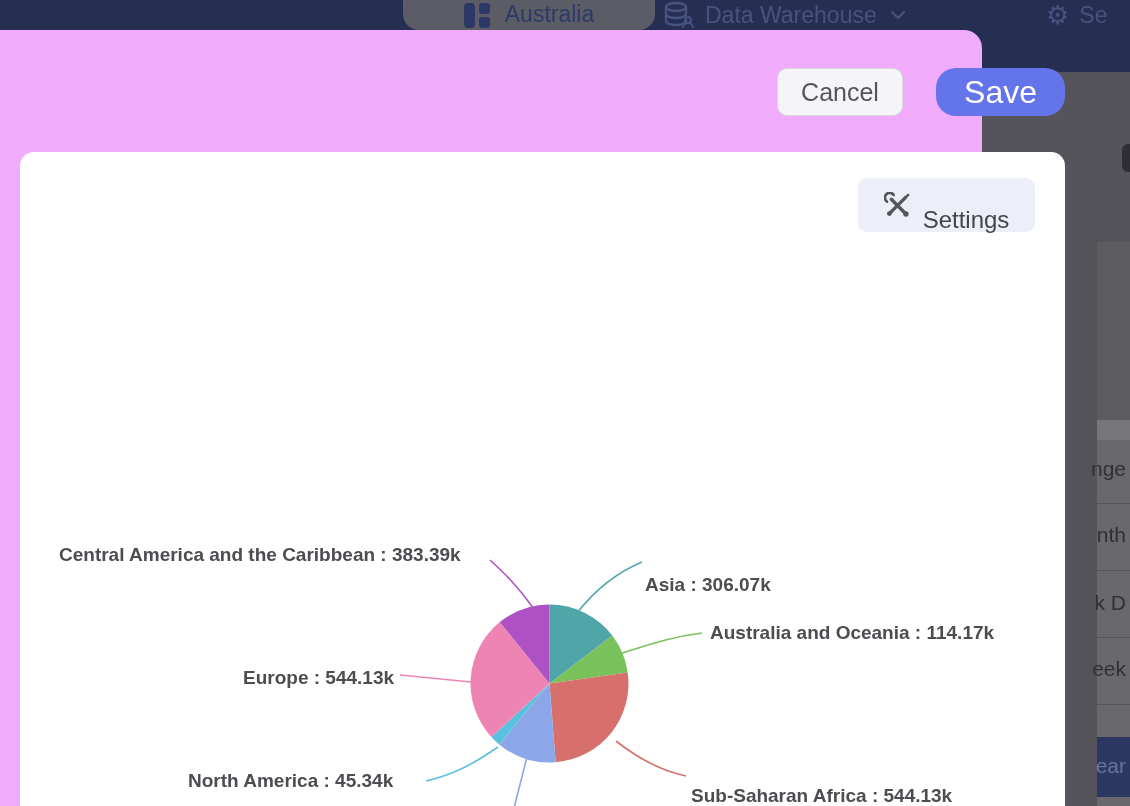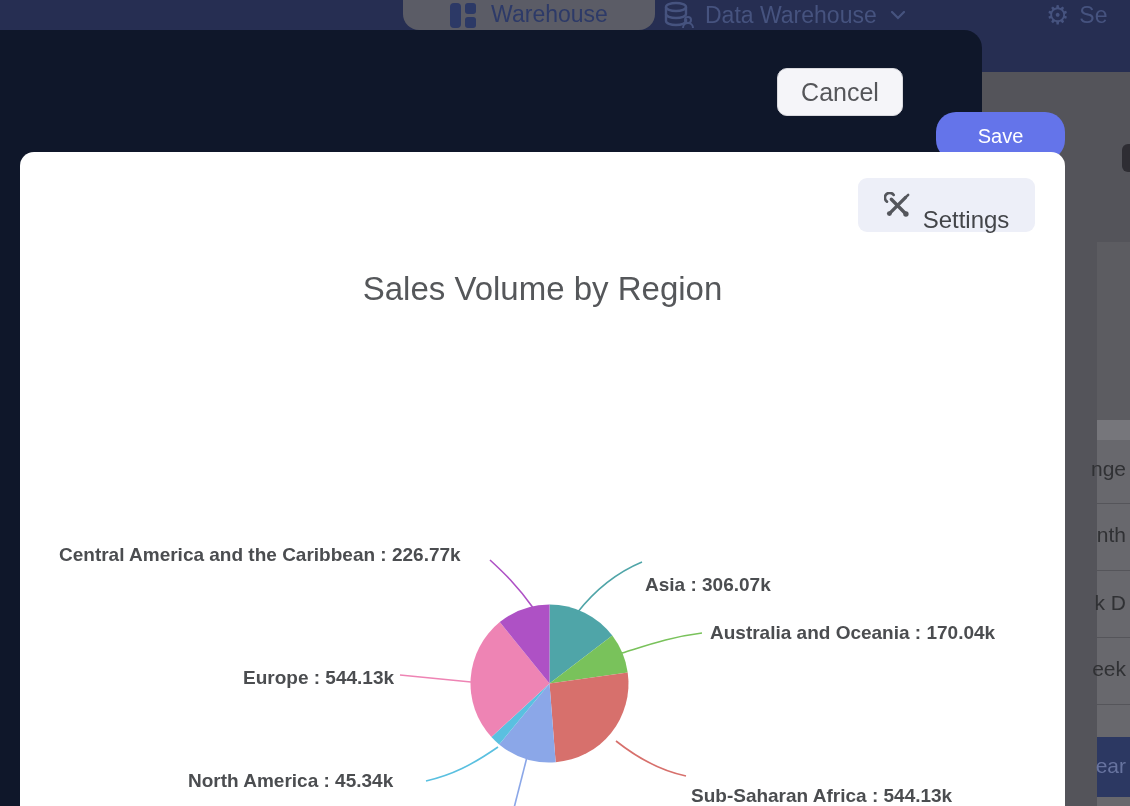--- a/index.html
+++ b/index.html
@@ -32,27 +32,27 @@
   .strip-divider { position:absolute; left:0; width:33px; height:1px; background:#55555a; }
   .strip-navy { position:absolute; left:0; top:665px; width:33px; height:60px; background:#2c3862; }
   .dark-btn { position:absolute; left:1122px; top:144px; width:8px; height:28px;
     background:#2e2d33; border-radius:6px 0 0 6px; }
   .strip-item { position:absolute; right:4px; height:28px; line-height:28px; width:60px;
     text-align:right; font-size:21px; font-weight:500; color:#303134; overflow:hidden; }
   .strip-item.sel { color:#67739f; }
 
   
   .modal { position:absolute; left:0; top:30px; width:982px; height:776px;
-    background:#0f172a; border-top-right-radius:18px; }
+    background:#f0abfc; border-top-right-radius:18px; }
   .btn-cancel { position:absolute; left:777px; top:38px; width:126px; height:48px;
     background:#f5f5f9; border:1px solid #d9d9de; border-radius:10px;
     font-size:25px; color:#55565a; display:flex; align-items:center; justify-content:center; cursor:pointer; }
   .btn-save { position:absolute; left:936px; top:38px; width:129px; height:48px;
     background:#6474ea; border:none; border-radius:20px;
-    font-size:20px; color:#ffffff; display:flex; align-items:center; justify-content:center; cursor:pointer;margin-top:44px; }
+    font-size:32px; color:#ffffff; display:flex; align-items:center; justify-content:center; cursor:pointer; }
 
   
   .card { position:absolute; left:20px; top:122px; width:1045px; height:660px;
     background:#ffffff; border-radius:14px 14px 0 0; }
   .card-heading { position:absolute; left:32px; top:38px; font-size:23px; font-weight:700;
     color:#3f4144; letter-spacing:.4px; }
   .btn-settings { position:absolute; right:30px; top:26px; width:177px; height:54px;
     background:#edeff8; border-radius:9px; display:flex; align-items:center; justify-content:center;
     gap:12px; cursor:pointer; }
   .btn-settings .lbl { font-size:24px; color:#434549;margin-top:29px; }
@@ -69,21 +69,21 @@
 
 <div class="stage">
 
   <div class="topbar">
     <div class="tab-pill">
       <span class="dash-ico">
         <span class="bar"></span>
           <span class="sq1"></span>
           <span class="sq2"></span>
       </span>
-      <span class="lbl">Warehouse</span>
+      <span class="lbl">Australia</span>
     </div>
     <div class="tb-group tb-dw">
       <svg width="32" height="28" viewBox="0 0 32 28">
         <ellipse cx="13" cy="6" rx="10" ry="4" fill="none" stroke="#46537f" stroke-width="2.4"></ellipse>
         <path d="M3 6 v7 c0 2.2 4.5 4 10 4 s10 -1.8 10 -4 v-7" fill="none" stroke="#46537f" stroke-width="2.4"></path>
         <path d="M3 13 v7 c0 2.2 4.5 4 10 4 s10 -1.8 10 -4 v-2" fill="none" stroke="#46537f" stroke-width="2.4"></path>
         <circle cx="25" cy="19" r="3" fill="none" stroke="#46537f" stroke-width="2"></circle>
         <path d="M20 27 c0-3 2.2-5 5-5 s5 2 5 5" fill="none" stroke="#46537f" stroke-width="2"></path>
       </svg>
       <span>Data Warehouse</span>
@@ -127,43 +127,42 @@
           <path d="M8.6 2.6 A4.3 4.3 0 1 0 2.6 8.6" fill="none" stroke="#54565c" stroke-width="2.4" stroke-linecap="round"></path>
           <path d="M6.5 6.5 L19.5 19.5" stroke="#54565c" stroke-width="3" stroke-linecap="round"></path>
           <circle cx="19.5" cy="19.5" r="2.4" fill="#54565c"></circle>
           <path d="M19 5 L5 19" stroke="#54565c" stroke-width="3" stroke-linecap="round"></path>
           <path d="M19 5 l2.5-2.5" stroke="#54565c" stroke-width="2.2" stroke-linecap="round"></path>
           <circle cx="4.8" cy="19.2" r="2.2" fill="#54565c"></circle>
         </svg>
         <span class="lbl">Settings</span>
       </div>
 
-      <div class="chart-title">Sales Volume by Region</div>
 
       <svg class="chart-svg" id="pie-svg" viewBox="0 0 1045 660">
           <path d="M 529.5 531.5 L 529.50 452.50 A 79 79 0 0 1 592.31 483.58 Z" fill="#4fa5a8"></path>
           <path d="M 557 461 C 575 438 598 420 622 410" fill="none" stroke="#4fa5a8" stroke-width="1.6"></path>
           <path d="M 529.5 531.5 L 592.31 483.58 A 79 79 0 0 1 607.71 520.39 Z" fill="#79c25b"></path>
           <path d="M 602 501 C 628 493 650 485 682 481" fill="none" stroke="#79c25b" stroke-width="1.6"></path>
           <path d="M 529.5 531.5 L 607.71 520.39 A 79 79 0 0 1 535.66 610.26 Z" fill="#d7706c"></path>
           <path d="M 596 589 C 620 608 642 619 666 624" fill="none" stroke="#d7706c" stroke-width="1.6"></path>
           <path d="M 529.5 531.5 L 535.66 610.26 A 79 79 0 0 1 479.18 592.40 Z" fill="#8ba7e8"></path>
           <path d="M 507 605 L 493 660" fill="none" stroke="#8ba7e8" stroke-width="1.6"></path>
           <path d="M 529.5 531.5 L 479.18 592.40 A 79 79 0 0 1 471.38 585.00 Z" fill="#5ac0e0"></path>
           <path d="M 478 595 C 452 613 432 623 406 629" fill="none" stroke="#5ac0e0" stroke-width="1.6"></path>
           <path d="M 529.5 531.5 L 471.38 585.00 A 79 79 0 0 1 479.77 470.12 Z" fill="#ee84b4"></path>
           <path d="M 451 530 L 380 523" fill="none" stroke="#ee84b4" stroke-width="1.6"></path>
           <path d="M 529.5 531.5 L 479.77 470.12 A 79 79 0 0 1 529.50 452.50 Z" fill="#ae51c5"></path>
           <path d="M 514 457 C 497 433 483 420 470 408" fill="none" stroke="#ae51c5" stroke-width="1.6"></path>
         </svg>
 
     <div id="pie-labels">
           <div class="pie-label" style="left: 625px; top: 398px; margin-top: 23px;">Asia : 306.07k</div>
-          <div class="pie-label" style="left: 690px; top: 469px;">Australia and Oceania : 170.04k</div>
+          <div class="pie-label" style="left: 690px; top: 469px;">Australia and Oceania : 114.17k</div>
           <div class="pie-label" style="left: 671px; top: 612px; margin-top: 20px;">Sub-Saharan Africa : 544.13k</div>
           <div class="pie-label" style="left: 168px; top: 617px; text-align: center;">North America : 45.34k</div>
           <div class="pie-label" style="left: 195px; top: 514px; margin-left: 28px;">Europe : 544.13k</div>
-          <div class="pie-label clip" style="left: 39px; top: 391px; width: 418px;">Central America and the Caribbean : 226.77k</div>
+          <div class="pie-label clip" style="left: 39px; top: 391px; width: 418px;">Central America and the Caribbean : 383.39k</div>
         </div>
       </div>
   </div>
 
 </div>
 
 </body></html>

